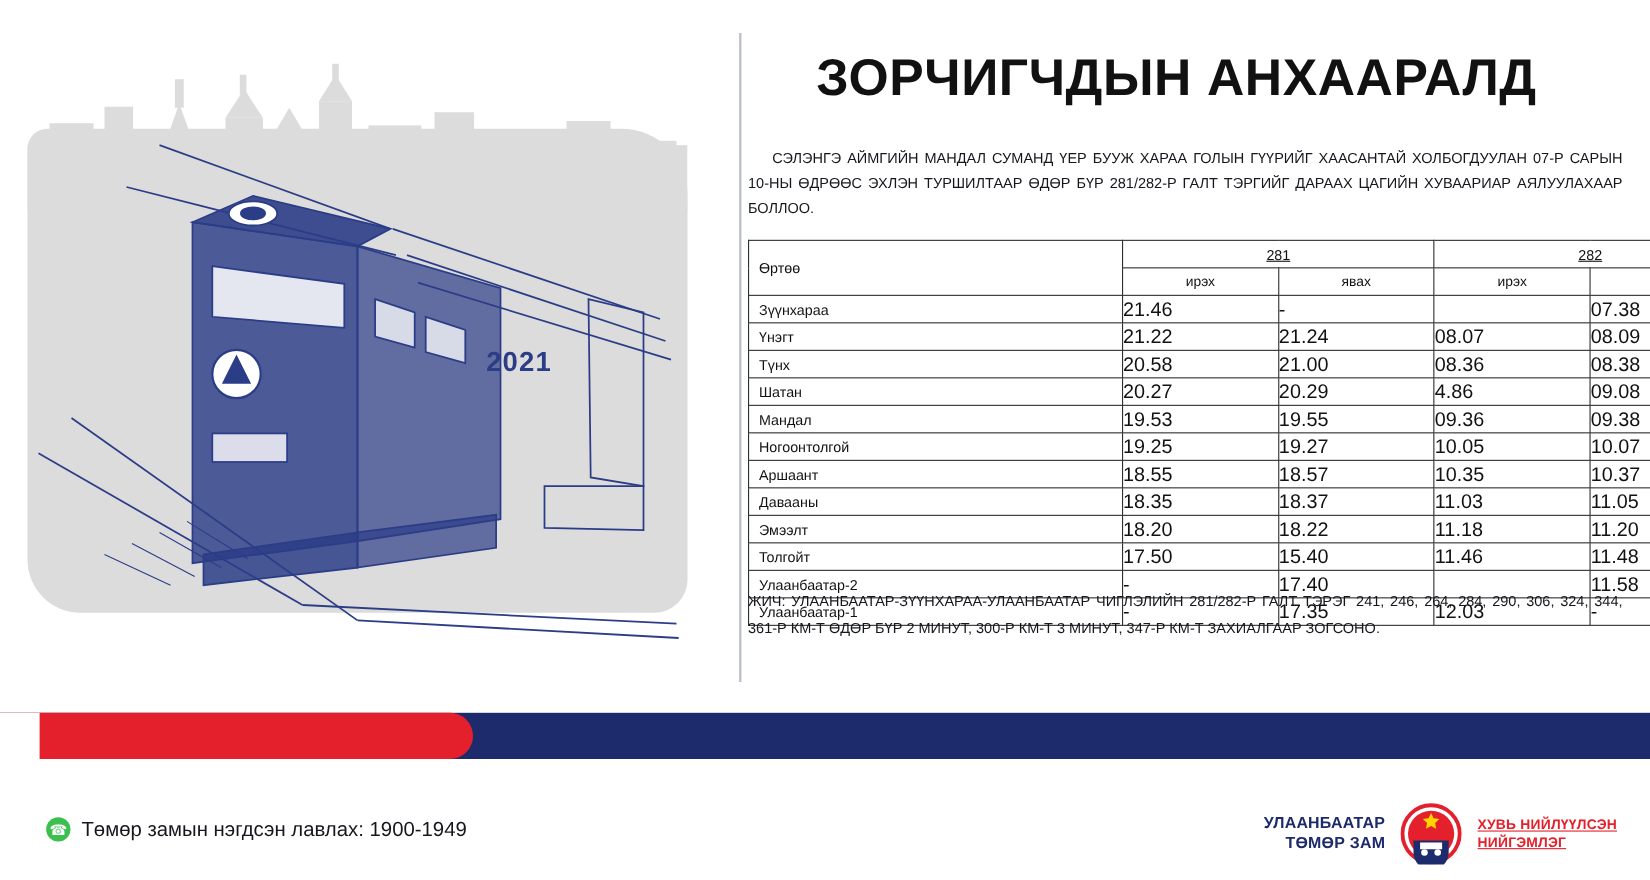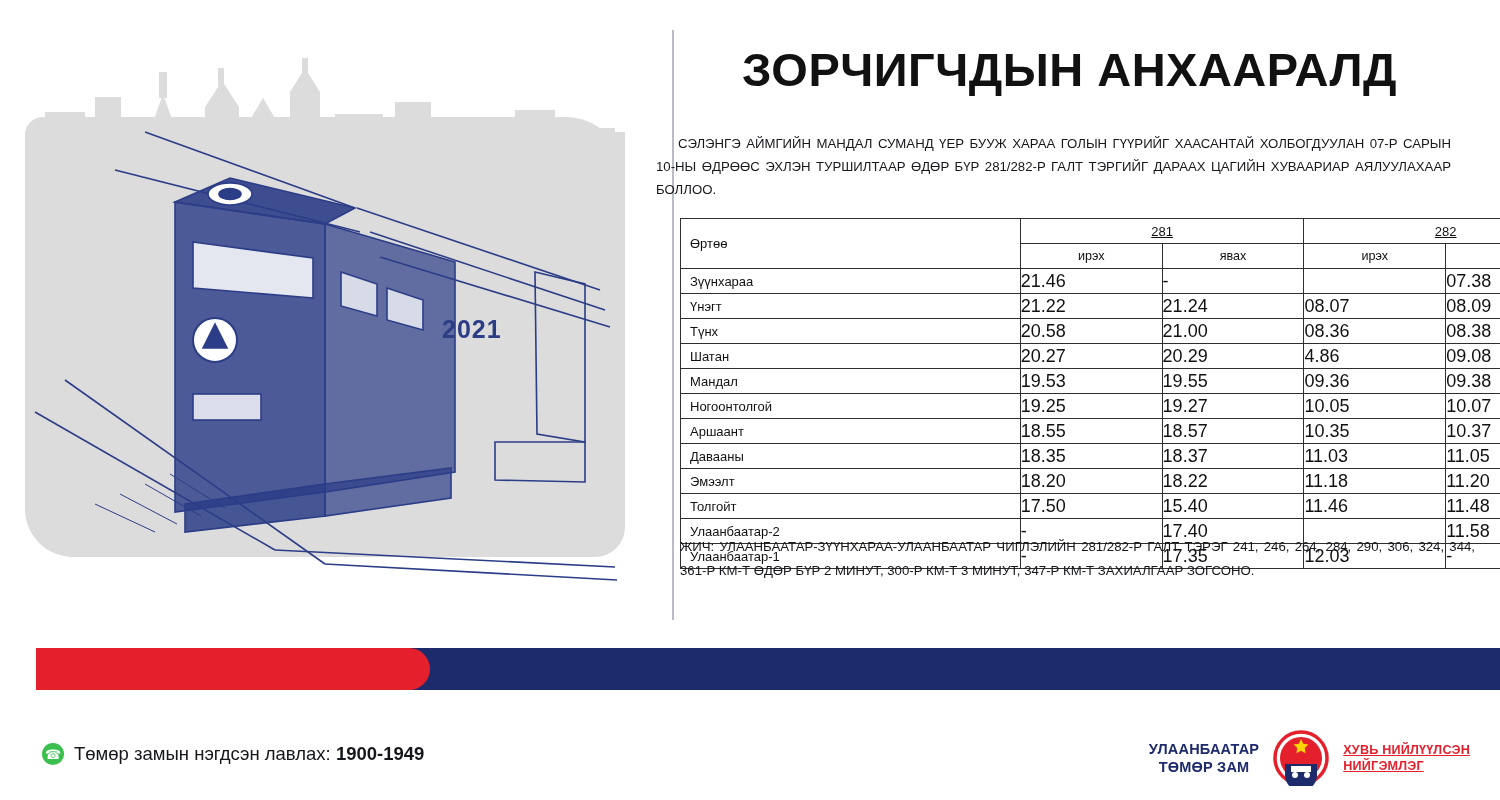--- a/index.html
+++ b/index.html
@@ -72,21 +72,21 @@
     top: 42px;
     font-size: 47px;
     font-weight: bold;
     color: #111111;
     letter-spacing: 0.5px;
     white-space: nowrap;
     margin-left: 18px;
   }
   #intro {
     position: absolute;
-    left: 656px;
+    left: 680px;
     top: 133px;
     width: 795px;
     font-size: 13.2px;
     line-height: 1.73;
     color: #15171c;
     text-align: justify;
     text-indent: 22px;
   }
 
   
@@ -194,33 +194,33 @@
     align-items: center;
     justify-content: center;
     color: #fff;
     font-size: 13px;
     line-height: 1;
   }
   #phone-text {
     font-size: 18.5px;
     color: #15171c;
   }
-  #phone-text b { font-weight: bold; }
+  #phone-text b { font-weight: normal; }
 
   
   #logo-zone {
     position: absolute;
     right: 30px;
     top: 82px;
     display: flex;
     align-items: center;
     gap: 14px;
   }
   .logo-text-left {
-    text-align: center;
+    text-align: right;
     color: #1d2a6c;
     font-weight: bold;
     font-size: 14.5px;
     line-height: 1.25;
     letter-spacing: 0.2px;
   }
   .logo-text-right {
     text-align: left;
     color: #e4202c;
     font-weight: bold;

